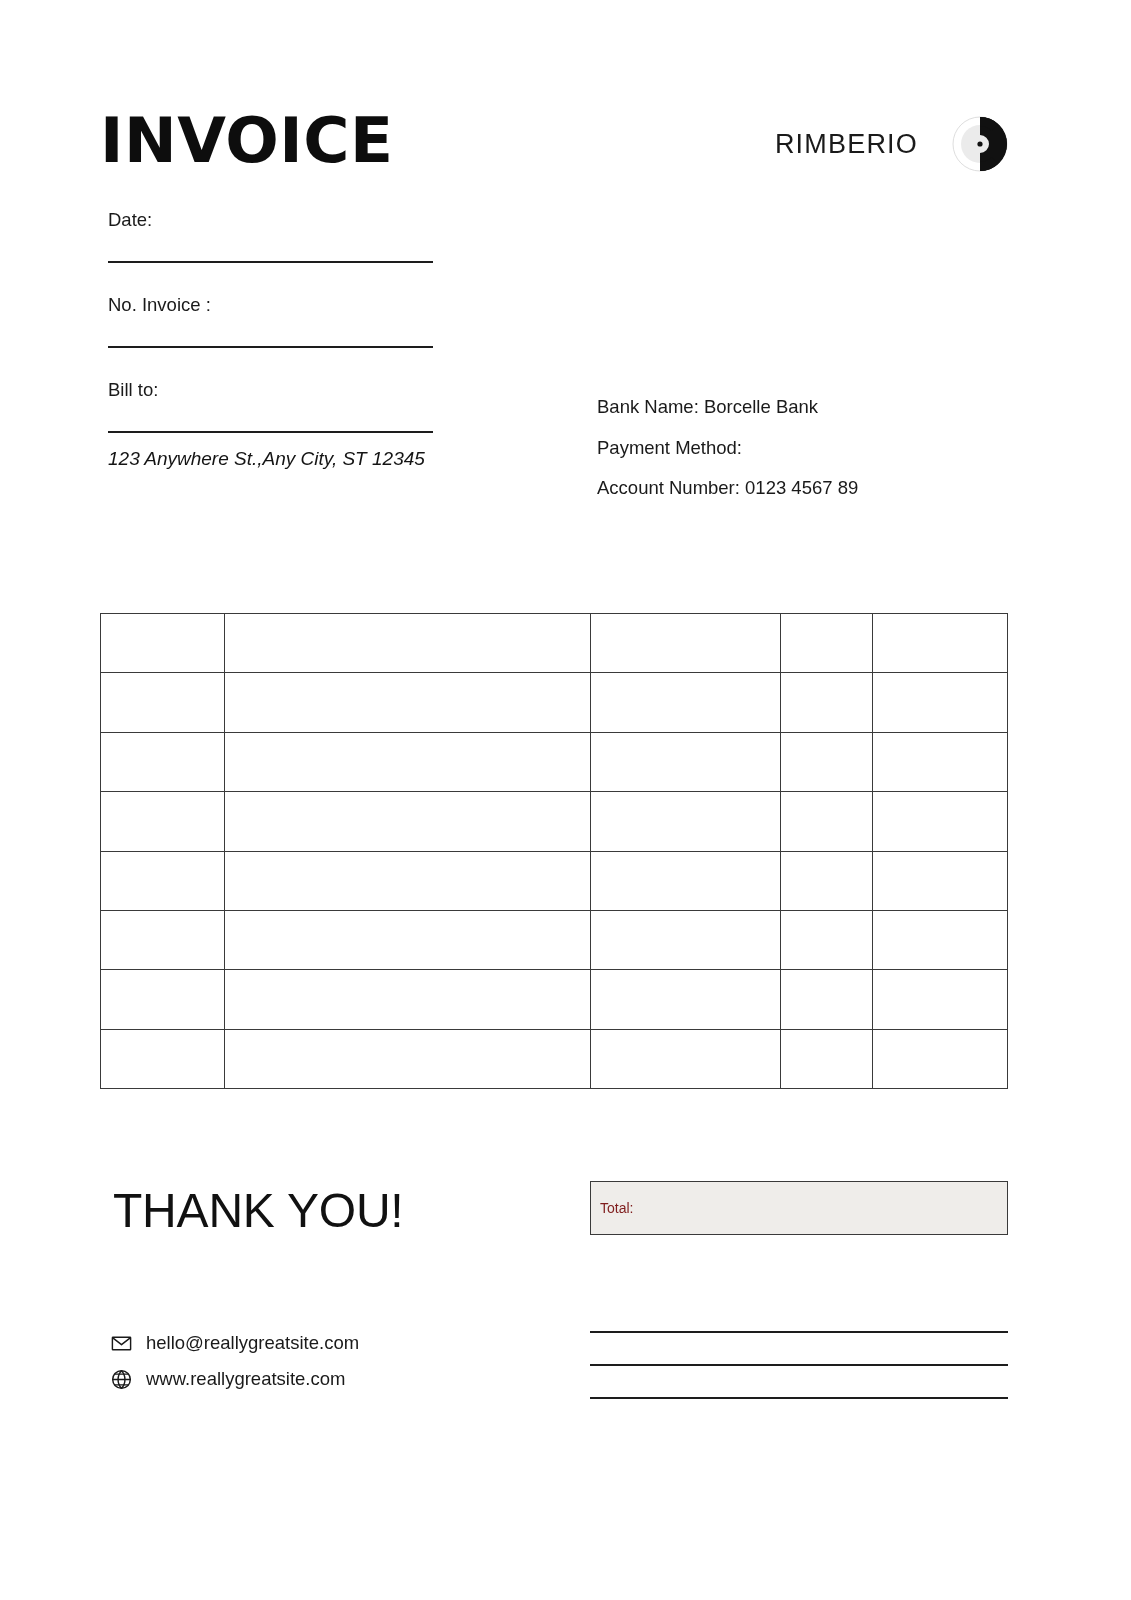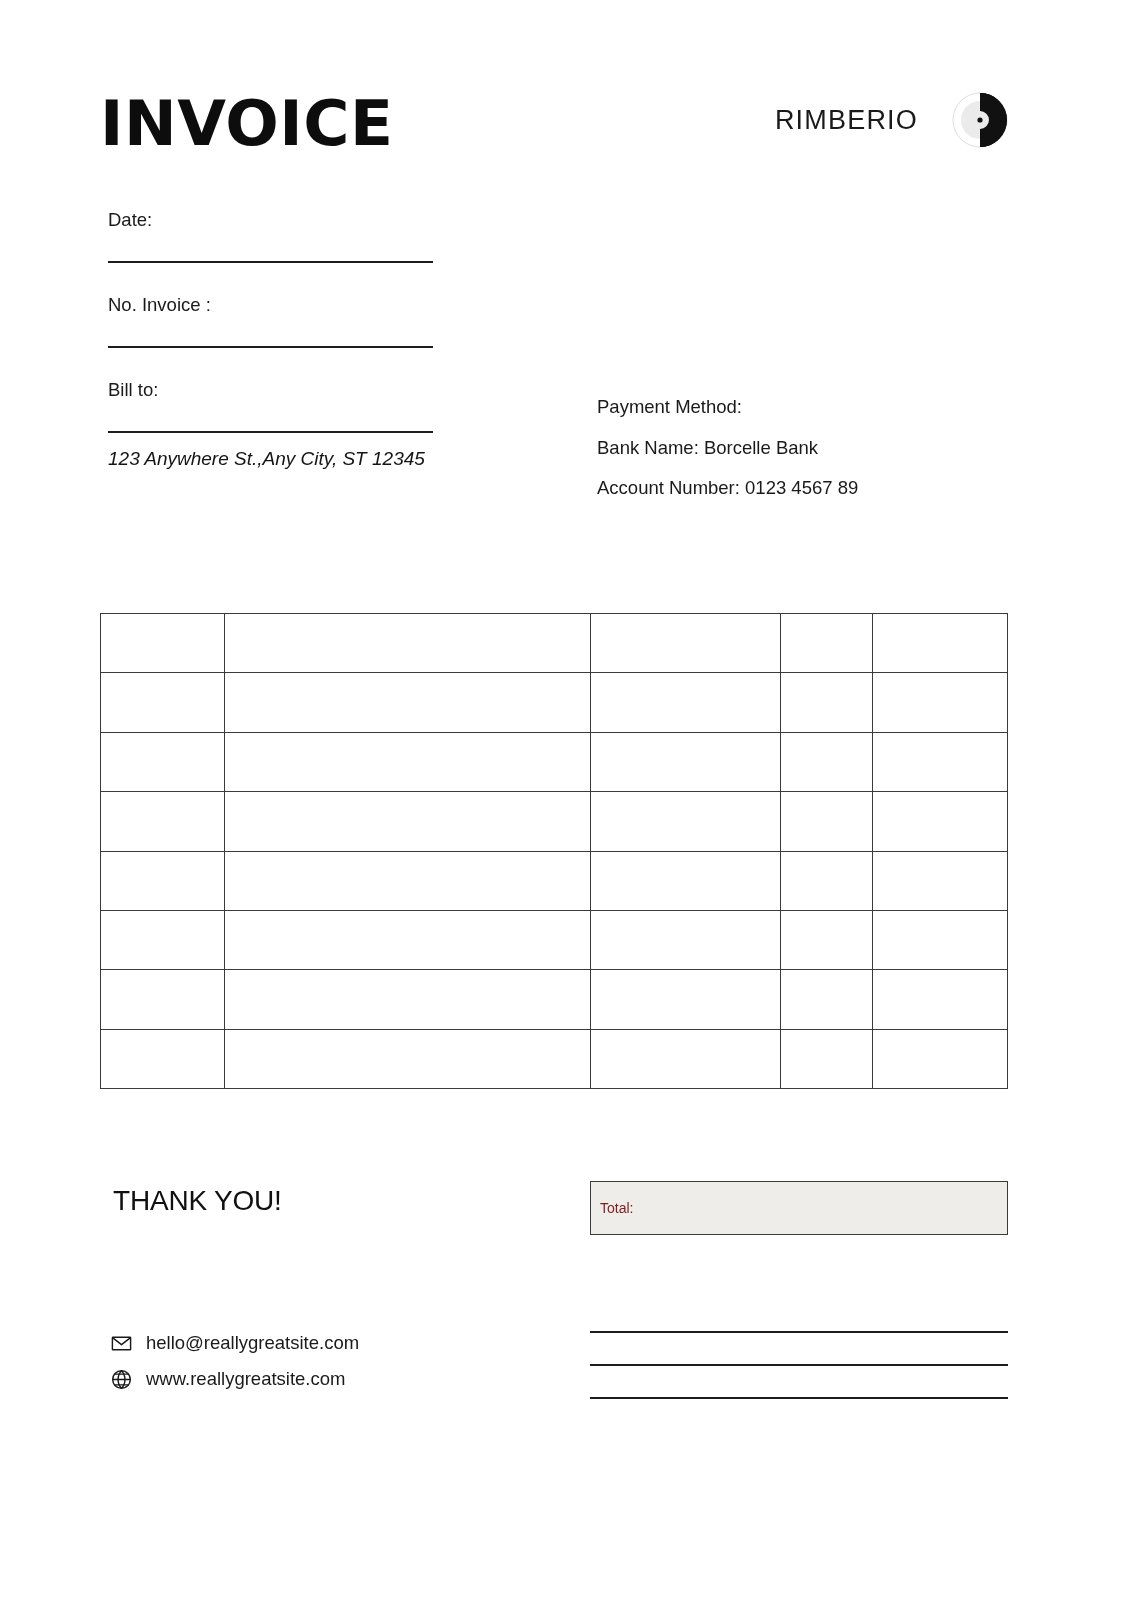--- a/index.html
+++ b/index.html
@@ -23,21 +23,21 @@
   }
 
   
   .header {
     position: absolute;
     left: 100px;
     top: 92px;
     width: 908px;
     height: 80px;
     display: flex;
-    align-items: flex-start;
+    align-items: flex-end;
     justify-content: space-between;
   }
   .invoice-title {
     font-family: "DejaVu Sans", sans-serif;
     font-size: 63px;
     font-weight: 700;
     letter-spacing: 0.5px;
     line-height: 1;
     margin: 0;
     color: #0d0d0d;
@@ -146,21 +146,21 @@
   .c-desc  { flex: 0 0 366px; }
   .c-price { flex: 0 0 190px; }
   .c-qty   { flex: 0 0 92px; }
   .c-total { flex: 1 1 auto; }
 
   
   .thank-you {
     position: absolute;
     left: 113px;
     top: 1187px;
-    font-size: 28px;
+    font-size: 48px;
     font-weight: 400;
     letter-spacing: -0.2px;
     line-height: 1;
     margin: 0;
     color: #111111;
     font-family: "Liberation Sans", sans-serif;
   }
   .total-box {
     position: absolute;
     left: 590px;
@@ -250,22 +250,22 @@
     <p class="field-label">No. Invoice :</p>
     <div class="field-rule"></div>
 
     <p class="field-label">Bill to:</p>
     <div class="field-rule"></div>
 
     <p class="addr-line">123 Anywhere St.,Any City, ST 12345</p>
   </div>
 
   <div class="payment-block">
+    <p class="payment-line">Bank Name: Borcelle Bank</p>
     <p class="payment-line">Payment Method:</p>
-    <p class="payment-line">Bank Name: Borcelle Bank</p>
     <p class="payment-line">Account Number: 0123 4567 89</p>
   </div>
 
 
   <div class="table-body" id="items-table-body">
       <div class="trow">
         <div class="cell c-date"></div>
         <div class="cell c-desc"></div>
         <div class="cell c-price"></div>
         <div class="cell c-qty"></div>

